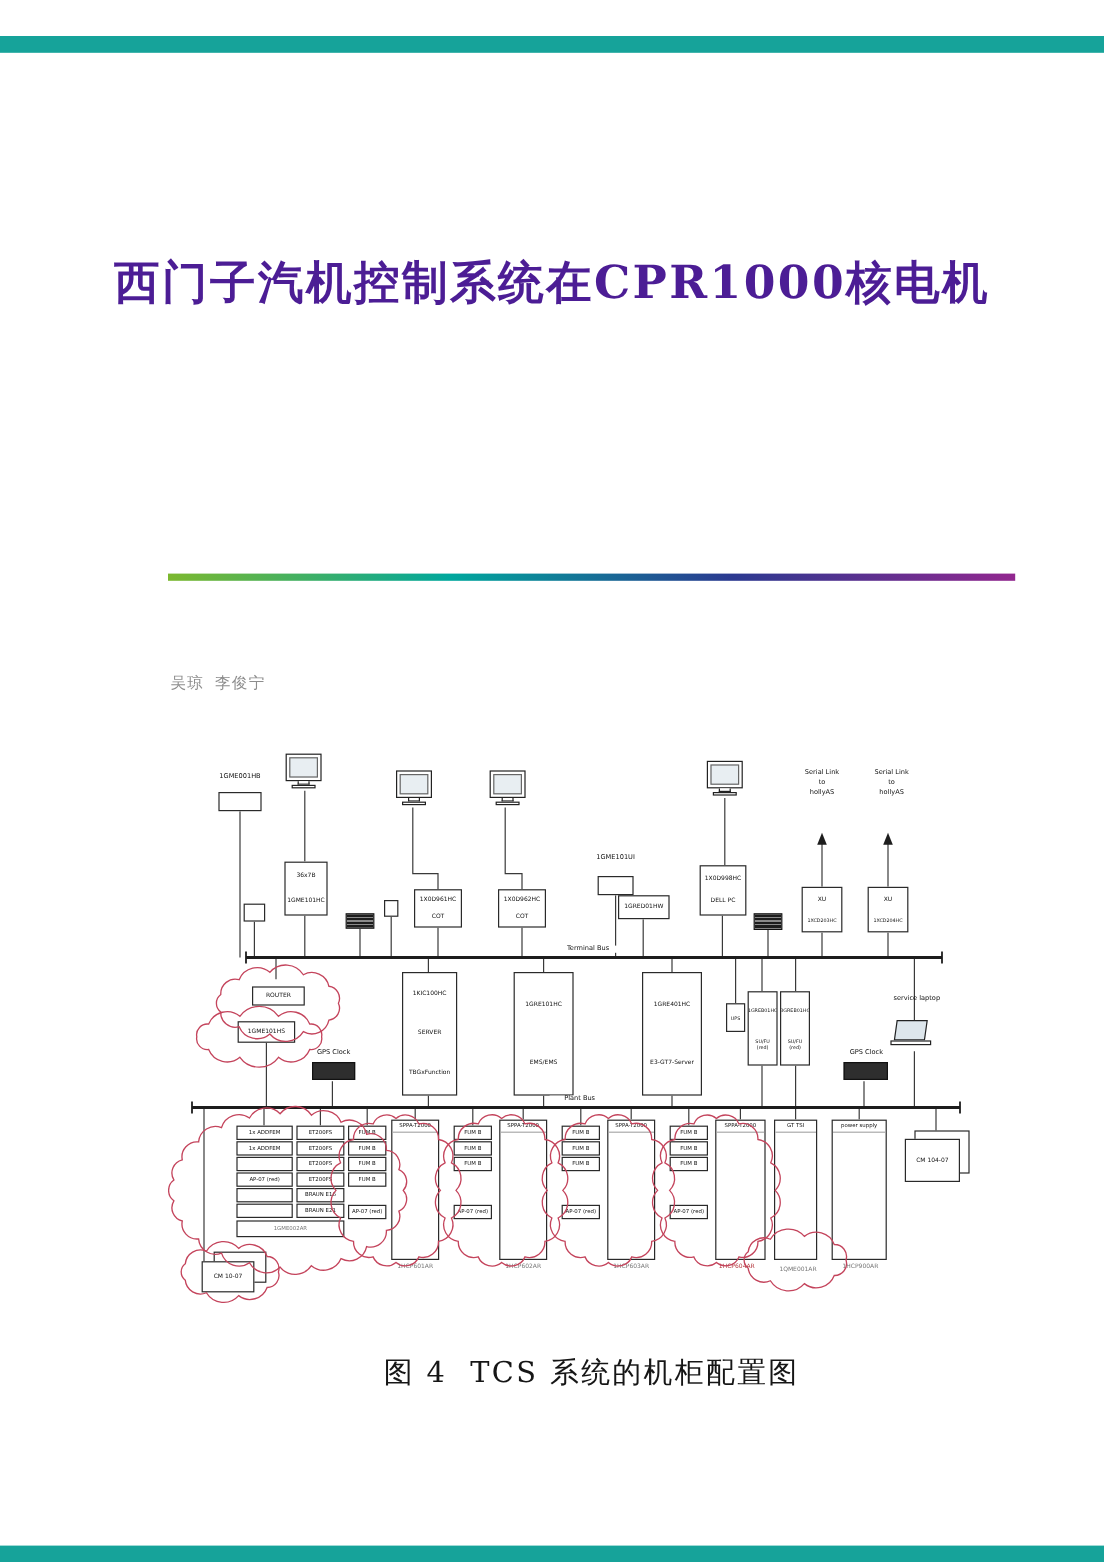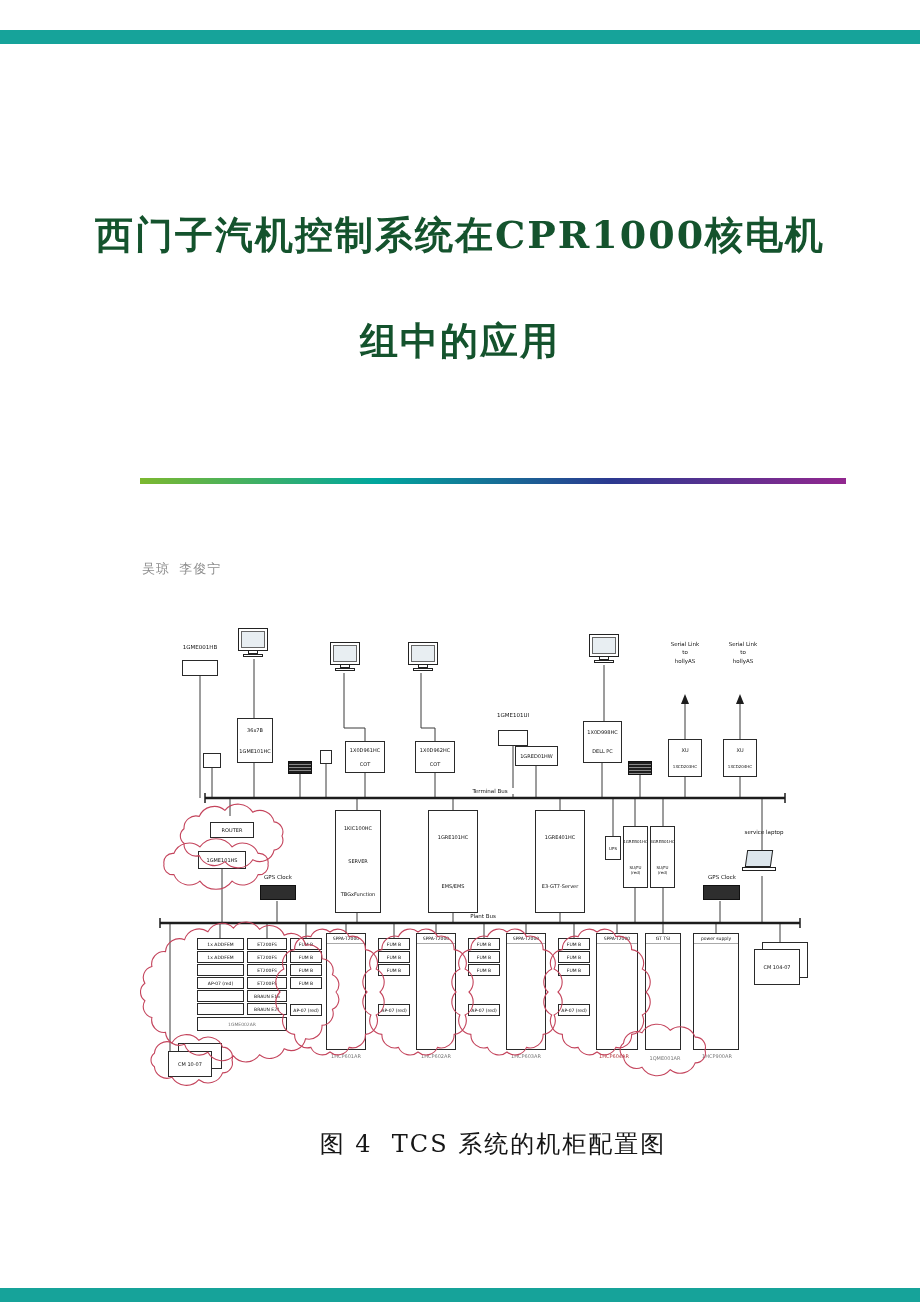--- a/index.html
+++ b/index.html
@@ -6,21 +6,21 @@
   html,body { background:#ffffff; }
   body { font-family:"Liberation Sans", sans-serif; }
   .page { position:relative; width:920px; height:1302px; background:#ffffff; margin:0 auto; overflow:hidden; }
 
   .accent-bar { position:absolute; left:0; width:100%; height:14px; background:var(--accent,#16A39A); }
   .accent-bar.top { top:30px; }
   .accent-bar.bottom { top:1288px; }
 
   .doc-title { position:absolute; left:0; width:100%; text-align:center;
     font-family:"DejaVu Serif","Liberation Serif",serif; font-size:38px; font-weight:700;
-    color:#14532d; letter-spacing:2px; white-space:pre; }
+    color:#4c1d95; letter-spacing:2px; white-space:pre; }
   .doc-title.line1 { top:210px; }
   .doc-title.line2 { top:316px; }
 
   .divider { position:absolute; left:140px; top:478px; width:706px; height:6px; }
 
   .authors { position:absolute; left:142px; top:560px; font-size:13px; color:#8d8d8d;
     letter-spacing:1px; white-space:pre; }
 
   .caption { position:absolute; left:140px; top:1128px; width:706px; text-align:center;
     font-family:"DejaVu Serif","Liberation Serif",serif; font-size:24px; color:#161616;
@@ -62,21 +62,20 @@
     text-align:center; overflow:hidden; }
 </style>
 </head>
 <body>
 
 <div class="page">
 
   <div class="accent-bar top"></div>
 
   <div class="doc-title line1">西门子汽机控制系统在CPR1000核电机</div>
-  <div class="doc-title line2">组中的应用</div>
 
   <div class="divider" style="background: linear-gradient(90deg, rgb(124, 184, 47), rgb(0, 167, 157), rgb(43, 57, 144), rgb(146, 39, 143));"></div>
 
   <div class="authors">吴琼  李俊宁</div>
 
   <div class="diagram">
 
     <svg class="layer" viewBox="0 0 715 500">
       <g stroke="#3a3a3a" stroke-width="1" fill="none">
         <line x1="60" y1="58" x2="60" y2="180"></line>

